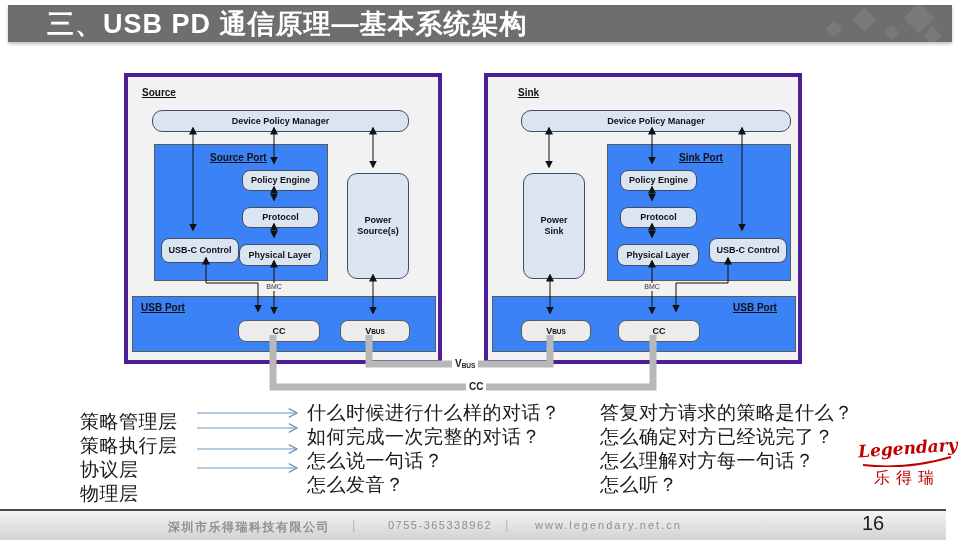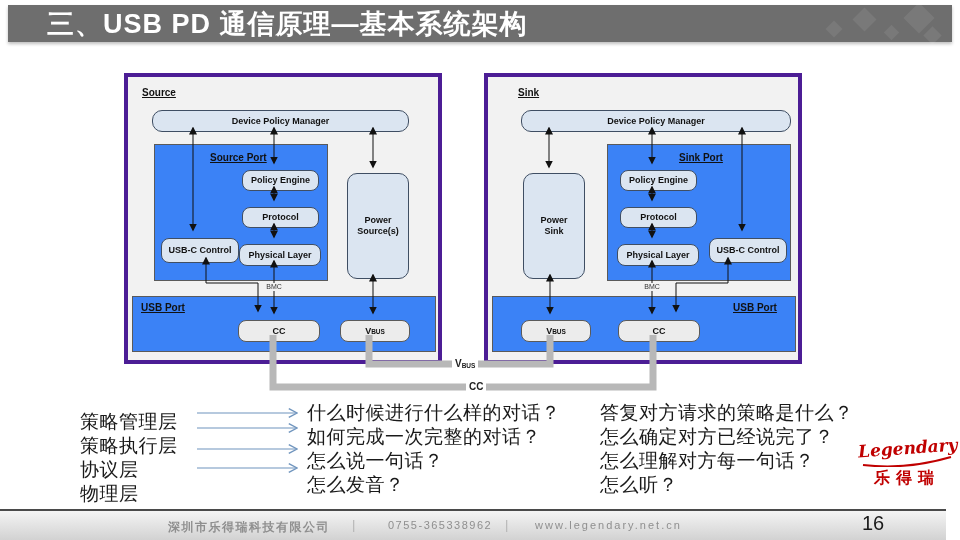--- a/index.html
+++ b/index.html
@@ -32,21 +32,21 @@
   svg.overlay{position:absolute;left:0;top:0;pointer-events:none;}
 
   
   .col{position:absolute;font-size:19px;color:#1a1a1a;line-height:24px;white-space:nowrap;
        letter-spacing:0.5px;}
 
   
   .logo{position:absolute;left:858px;top:438px;width:98px;height:70px;text-align:center;}
   .logo-script{font-family:"DejaVu Serif","Liberation Serif",serif;font-style:italic;
                font-weight:bold;font-size:17px;color:#c00000;transform:rotate(-4deg);}
-  .logo-cn{font-size:16px;font-weight:bold;color:#c00000;letter-spacing:6px;margin-top:1px;}
+  .logo-cn{font-size:16px;font-weight:normal;color:#c00000;letter-spacing:6px;margin-top:1px;}
 
   
   .footline{position:absolute;left:0;top:509px;width:946px;height:2px;background:#4a4a4a;}
   .footbar{position:absolute;left:0;top:511px;width:946px;height:29px;
            background:linear-gradient(180deg,#f4f4f4 0%,#d2d2d2 100%);}
   .fitem{position:absolute;top:519px;font-size:11px;color:#8f8f8f;letter-spacing:1.5px;
          white-space:nowrap;}
   .fsep{position:absolute;top:517px;font-size:13px;color:#b5b5b5;}
   .pagenum{position:absolute;left:862px;top:512px;font-size:20px;color:#1a1a1a;}
 </style>

